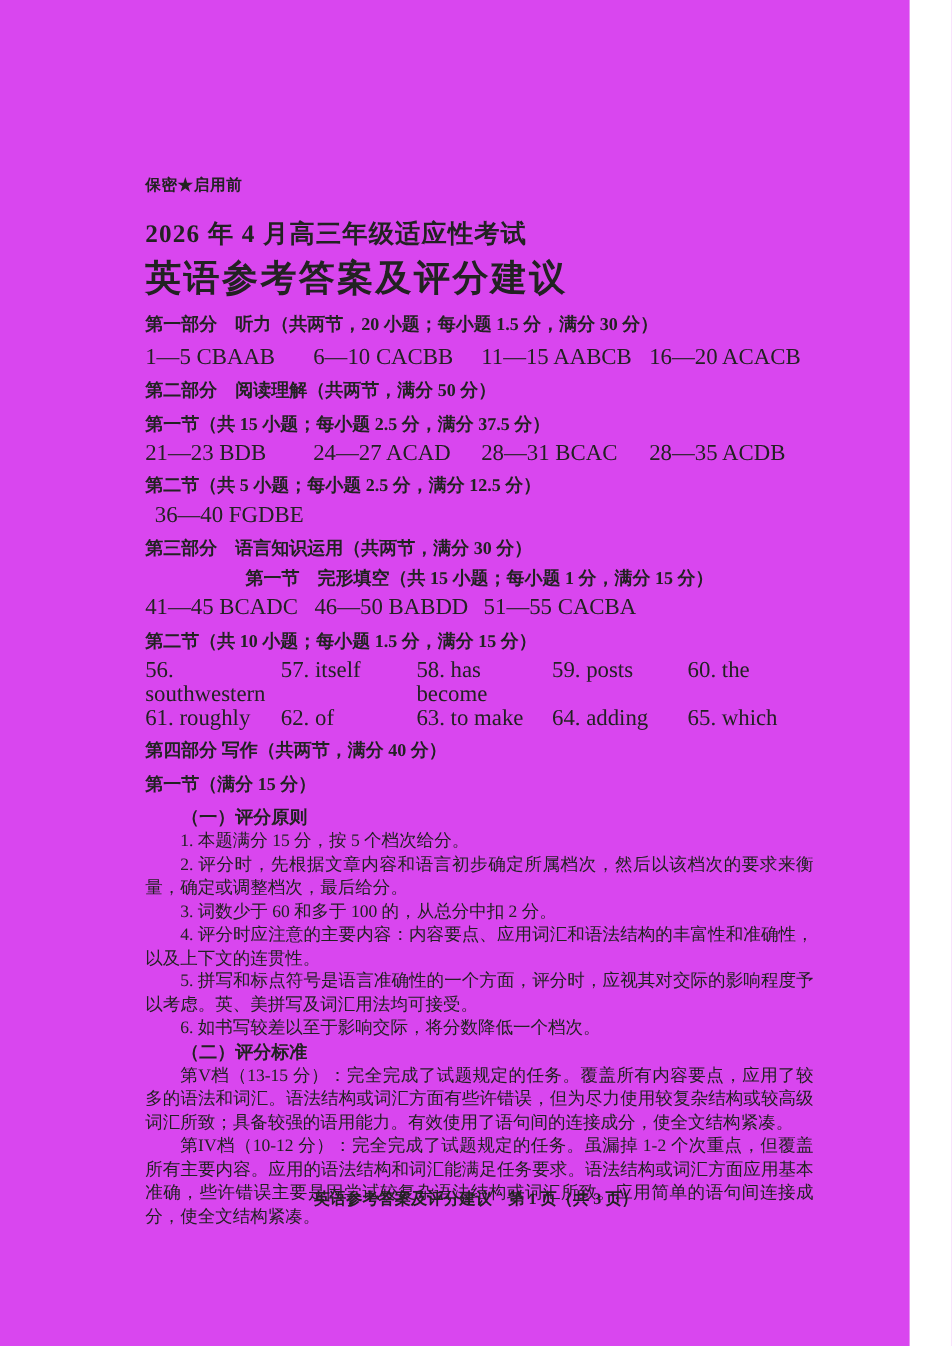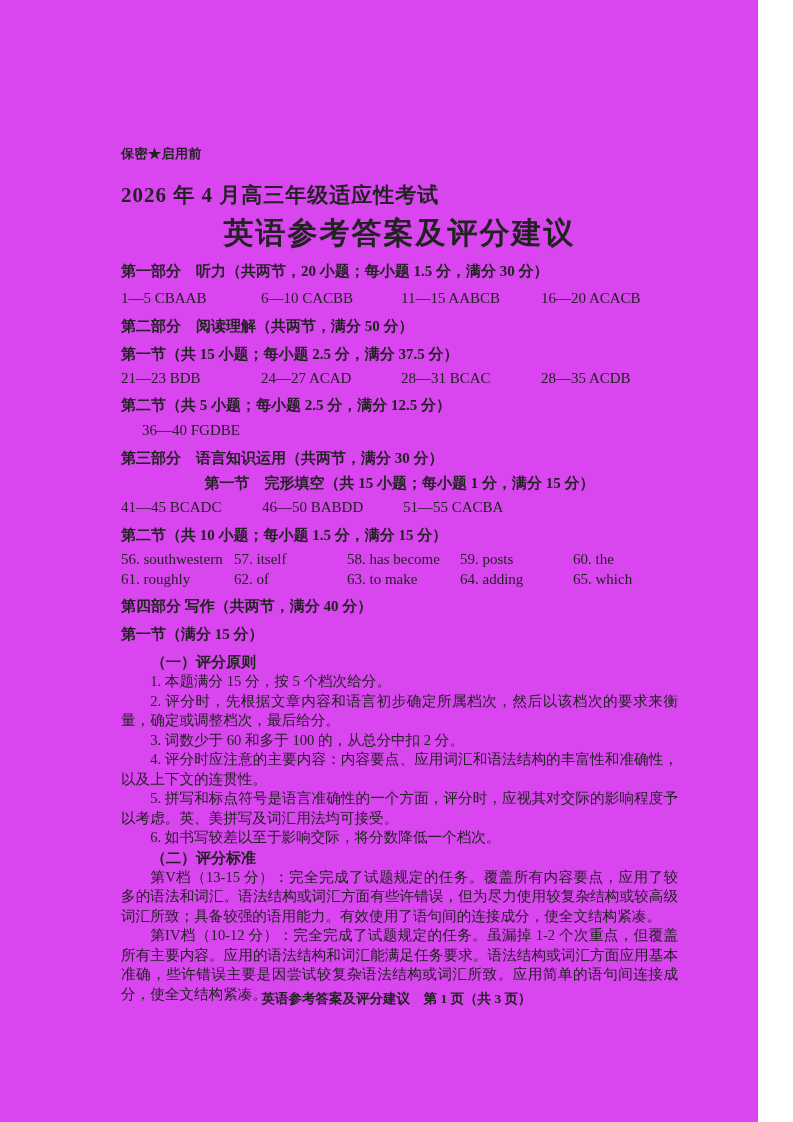--- a/index.html
+++ b/index.html
@@ -30,33 +30,32 @@
   }
   .exam-title {
     margin-top: 17px;
     font-size: 21px;
     font-weight: bold;
     line-height: 30px;
     letter-spacing: 1px;
   }
   .doc-title {
     margin-top: 3px;
-    text-align: center;
     font-size: 30px;
     font-weight: bold;
     line-height: 40px;
     letter-spacing: 2px;
   }
   .h-line {
     font-size: 15px;
     font-weight: bold;
     line-height: 20px;
   }
   .a-line {
-    font-size: 15px;
+    font-size: 19px;
     line-height: 20px;
     display: flex;
   }
   .a-line .c4 { width: 140px; flex: 0 0 auto; }
   .a-line .c3 { width: 141px; flex: 0 0 auto; }
   .a-line .c5 { width: 113px; flex: 0 0 auto; }
   .mt6 { margin-top: 8px; }
   .mt7 { margin-top: 7px; }
   .mt8 { margin-top: 8px; }
   .mt5 { margin-top: 5px; text-align: center; }

